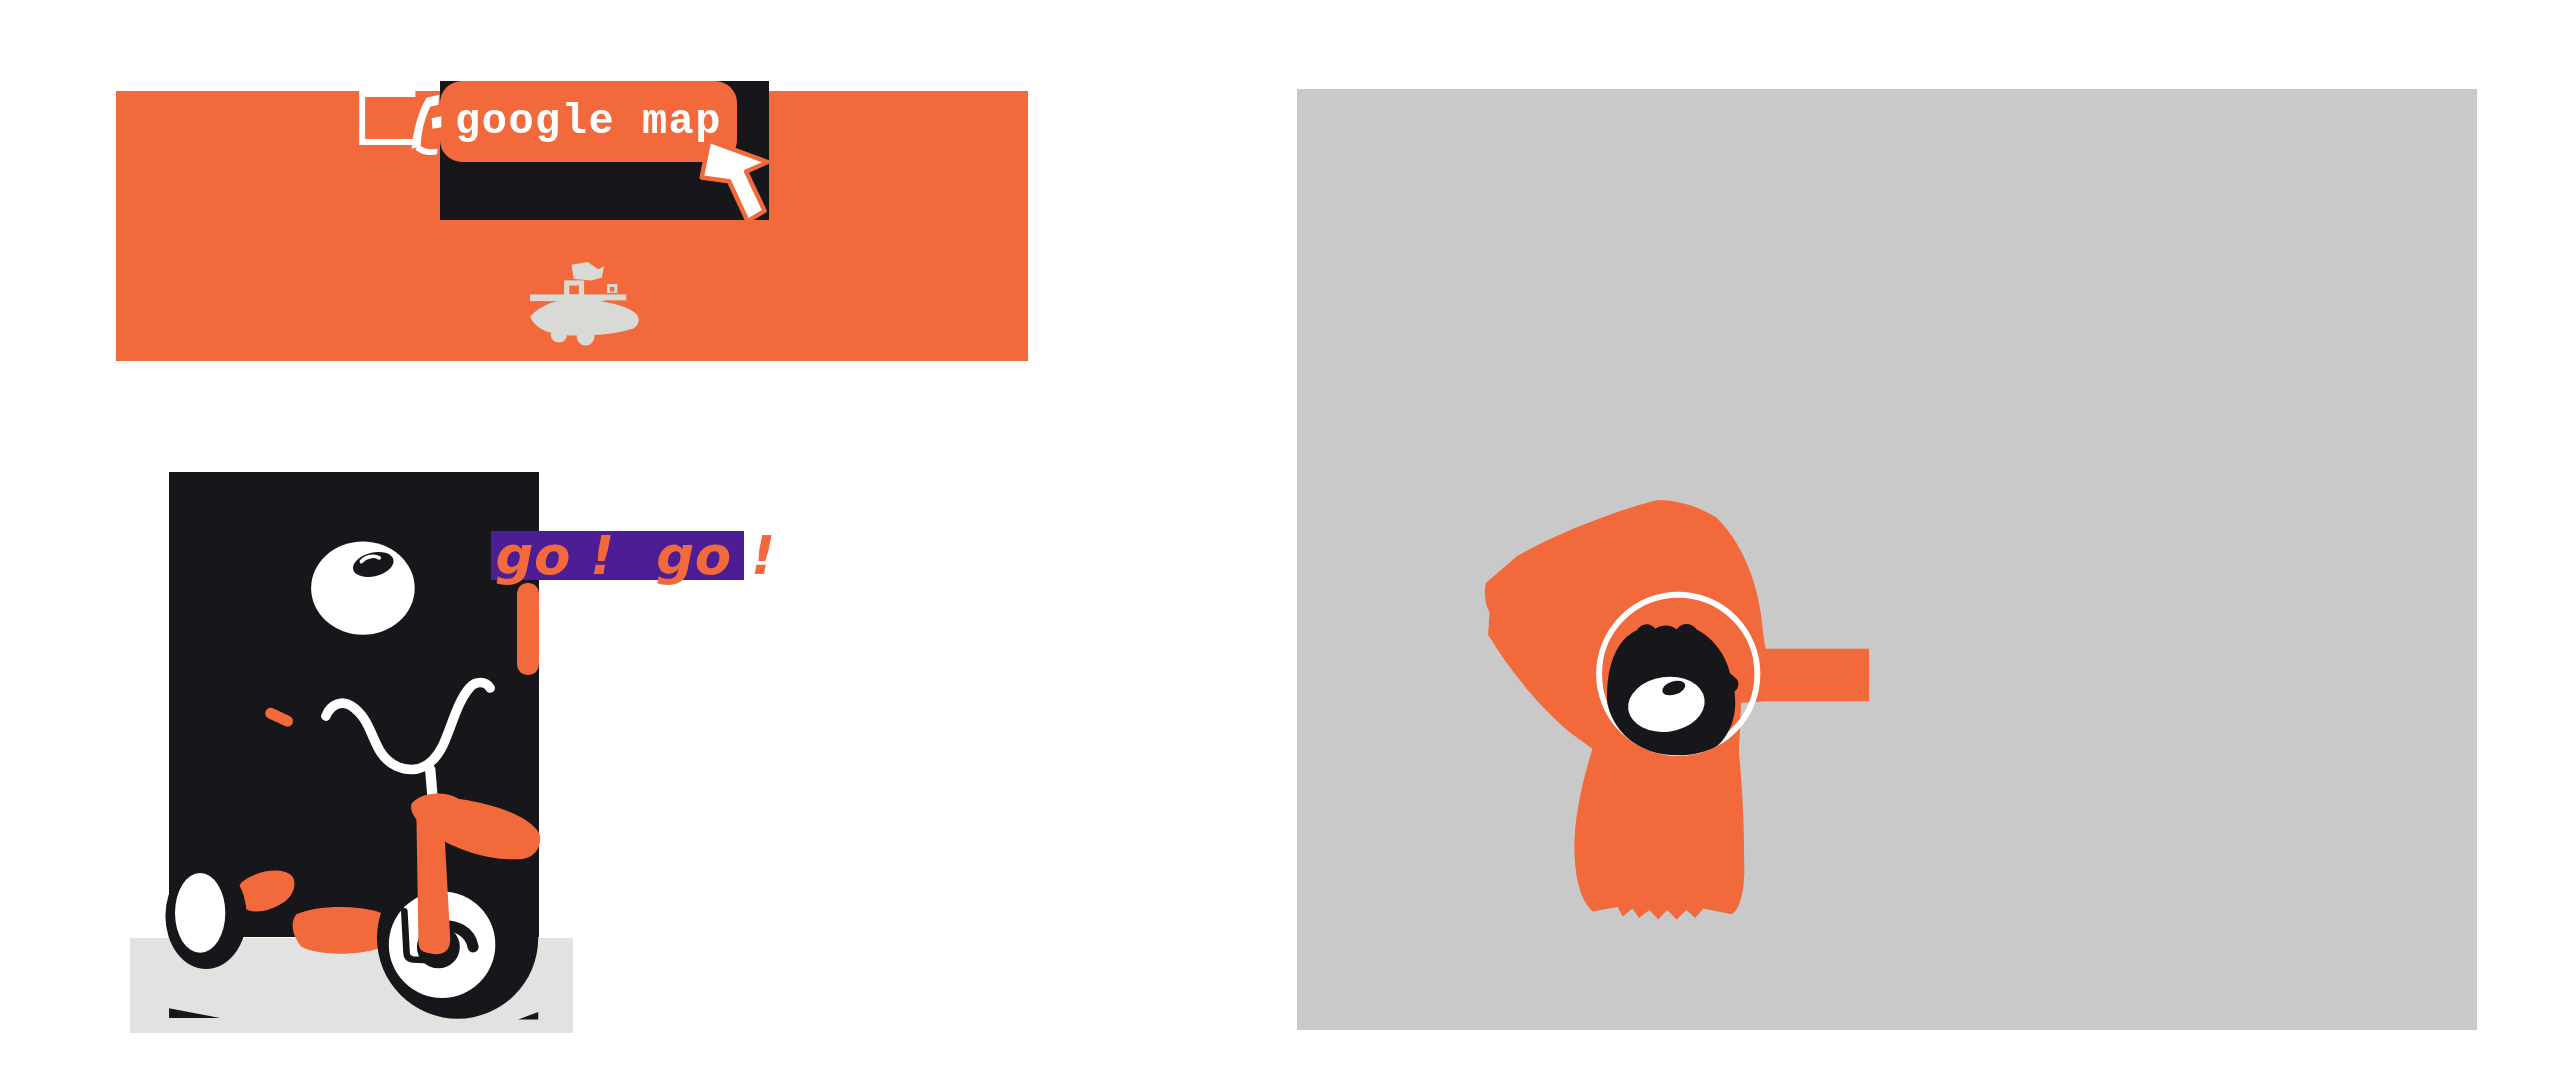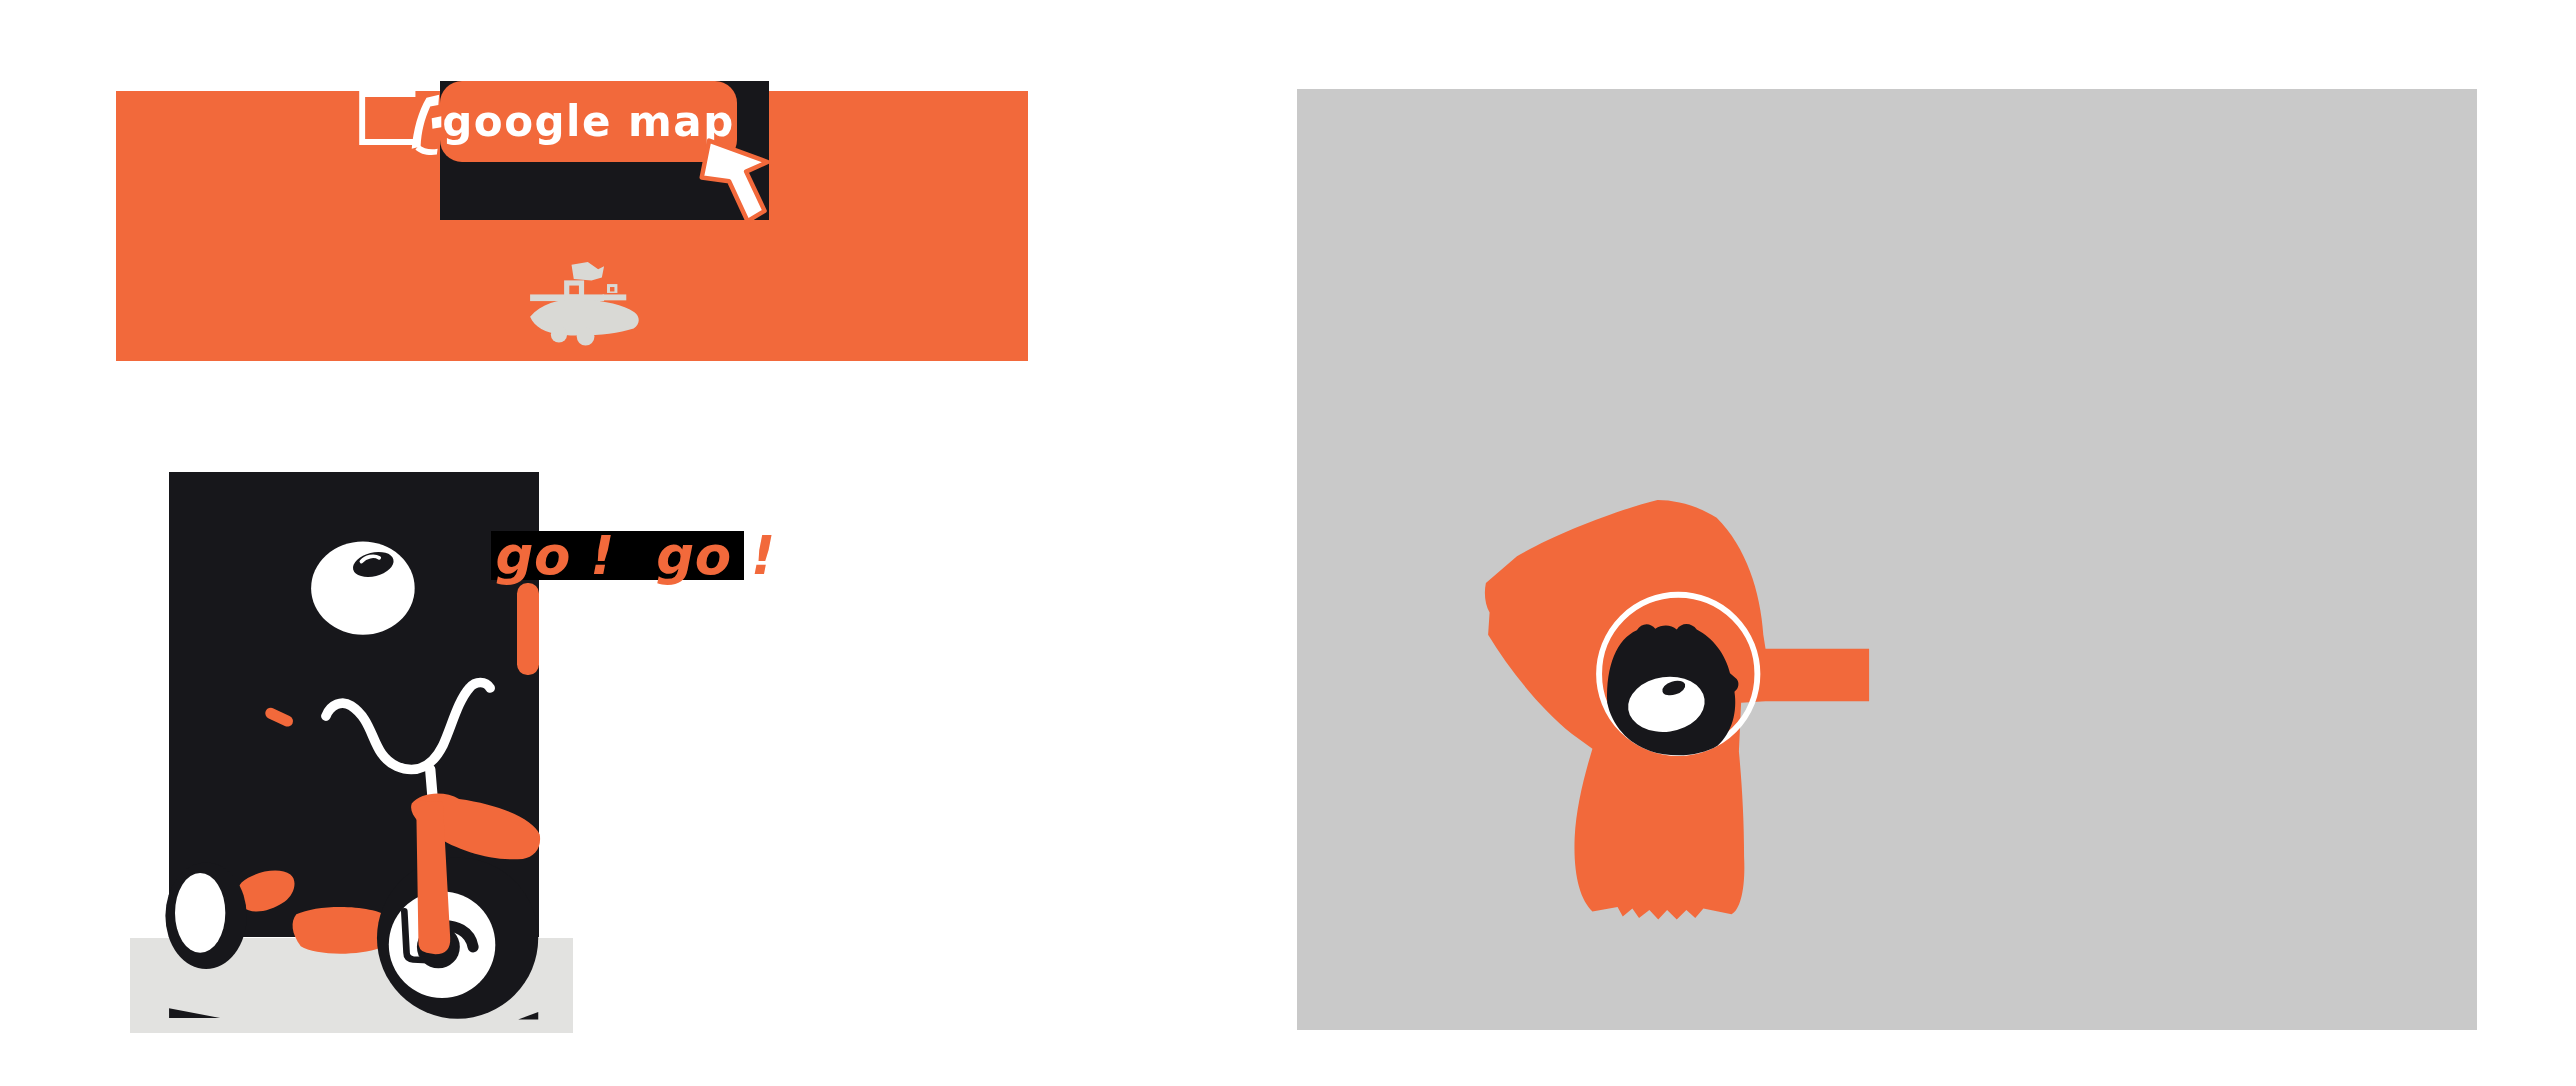--- a/index.html
+++ b/index.html
@@ -13,34 +13,34 @@
   .abs{position:absolute;}
 
   
   .banner{left:116px;top:91px;width:912px;height:270px;background:var(--orange);}
   .btn-shadow{left:440px;top:81px;width:329px;height:139px;background:var(--ink);}
   .gmap-btn{
     left:440px;top:81px;width:297px;height:81px;
     background:var(--orange);
     border-radius:22px;
     display:flex;align-items:center;justify-content:center;
-    text-decoration:none;cursor:pointer;
+    text-decoration:none;cursor:pointer;font-family:Liberation Mono, monospace;
   }
   .gmap-btn span{
     color:#ffffff;font-size:42px;font-weight:bold;letter-spacing:1.5px;
   }
 
   
   .panel{left:1297px;top:89px;width:1180px;height:941px;background:var(--panel-gray);}
 
   
   .ground{left:130px;top:938px;width:443px;height:95px;background:var(--ground-gray);}
   .char-block{left:169px;top:472px;width:370px;height:465px;background:var(--ink);}
   .cheer-band{
-    left:491px;top:531px;width:253px;height:49px;background:#000000;
+    left:491px;top:531px;width:253px;height:49px;background:#4c1d95;
     display:flex;align-items:center;gap:41px;padding-left:4.4px;box-sizing:border-box;
   }
   .cheer{
     color:var(--orange);
     font-size:53px;font-weight:bold;font-style:italic;
     line-height:44px;letter-spacing:0.7px;white-space:pre;
   }
   .orange-bar{left:517px;top:583px;width:21.5px;height:92px;border-radius:10.4px;background:var(--orange);}
 
   

